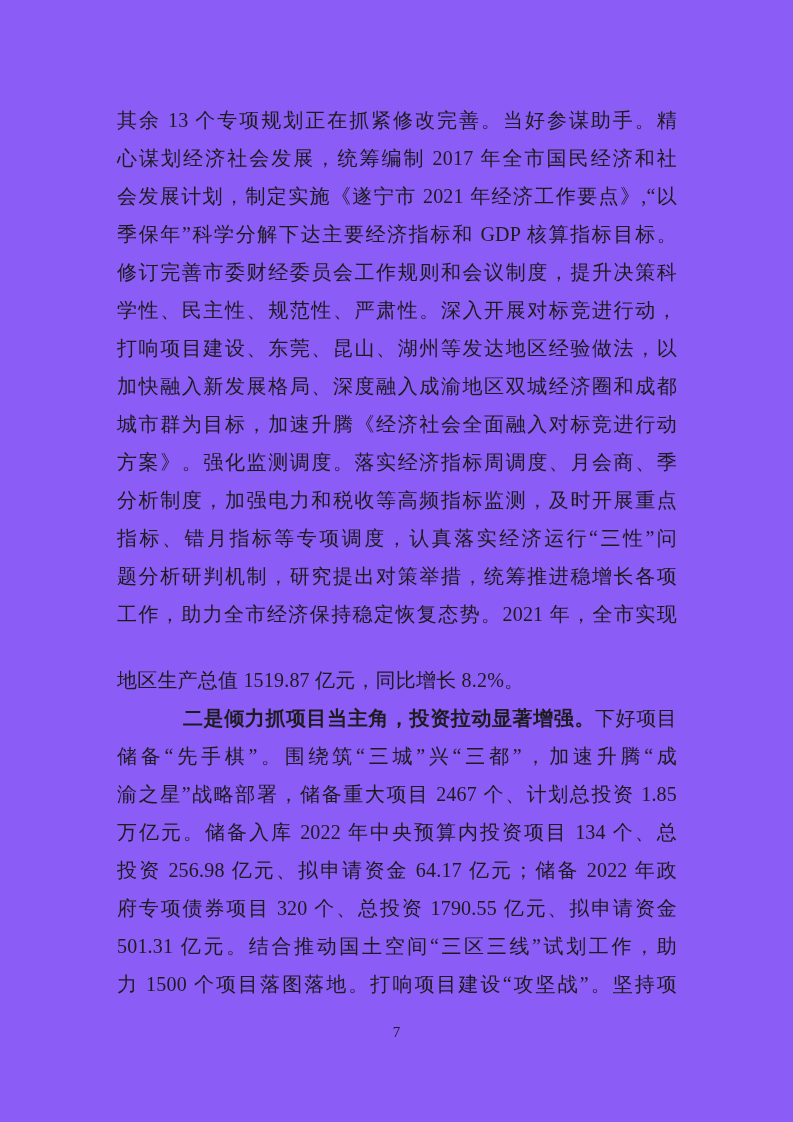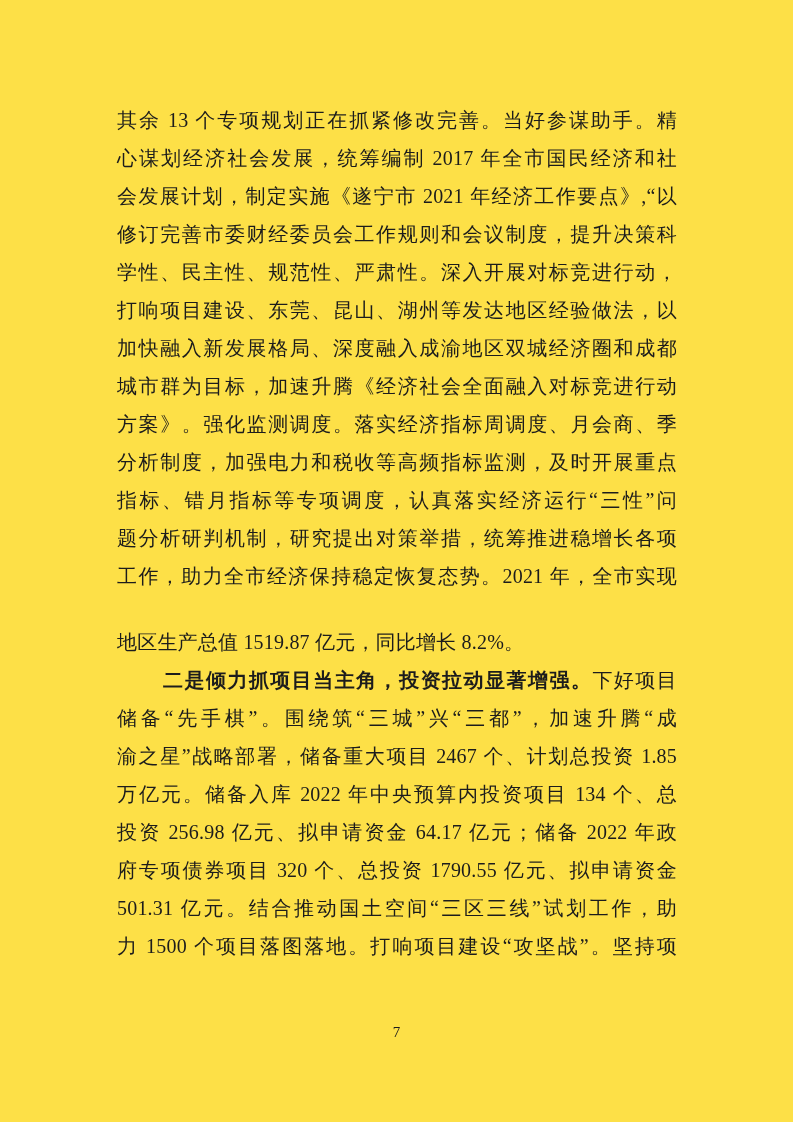--- a/index.html
+++ b/index.html
@@ -4,21 +4,21 @@
 <style>
   html, body {
     margin: 0;
     padding: 0;
     background: #ffffff;
   }
   .page {
     position: relative;
     width: 793px;
     height: 1122px;
-    background: #fde047;
+    background: #8b5cf6;
     overflow: hidden;
     font-family: "Liberation Serif", "DejaVu Serif", serif;
     color: #1c1c1c;
   }
   .text-block {
     position: absolute;
     left: 117px;
     top: 101px;
     width: 560px;
   }
@@ -37,20 +37,21 @@
     text-align-last: left;
     margin-top: 28px;
     -moz-text-align-last: left;
   }
   .line.indent {
     padding-left: 46px;
     width: 514px;
   }
   .line b {
     font-weight: bold;
+    margin-left: 20px;
   }
   .page-footer {
     position: absolute;
     left: 0;
     top: 1021px;
     width: 100%;
     text-align: center;
     font-size: 15px;
     line-height: 22px;
     color: #1c1c1c;
@@ -59,20 +60,21 @@
 </head>
 <body>
 
 <div class="page">
   <div class="text-block">
 
     <div>
       <div class="line">其余 13 个专项规划正在抓紧修改完善。当好参谋助手。精</div>
       <div class="line">心谋划经济社会发展，统筹编制 2017 年全市国民经济和社</div>
       <div class="line">会发展计划，制定实施《遂宁市 2021 年经济工作要点》,“以</div>
+      <div class="line">季保年”科学分解下达主要经济指标和 GDP 核算指标目标。</div>
       <div class="line">修订完善市委财经委员会工作规则和会议制度，提升决策科</div>
       <div class="line">学性、民主性、规范性、严肃性。深入开展对标竞进行动，</div>
       <div class="line">打响项目建设、东莞、昆山、湖州等发达地区经验做法，以</div>
       <div class="line">加快融入新发展格局、深度融入成渝地区双城经济圈和成都</div>
       <div class="line">城市群为目标，加速升腾《经济社会全面融入对标竞进行动</div>
       <div class="line">方案》。强化监测调度。落实经济指标周调度、月会商、季</div>
       <div class="line">分析制度，加强电力和税收等高频指标监测，及时开展重点</div>
       <div class="line">指标、错月指标等专项调度，认真落实经济运行“三性”问</div>
       <div class="line">题分析研判机制，研究提出对策举措，统筹推进稳增长各项</div>
       <div class="line">工作，助力全市经济保持稳定恢复态势。2021 年，全市实现</div>

